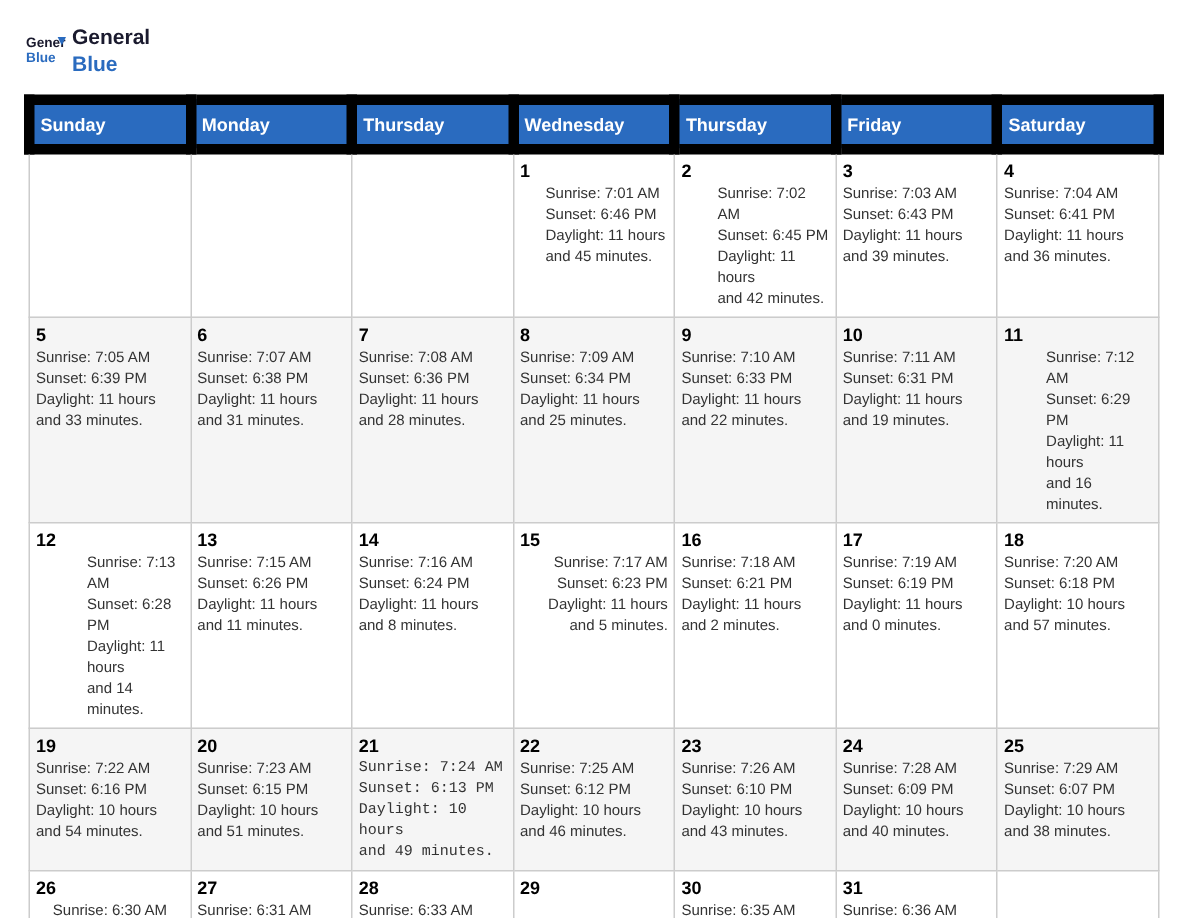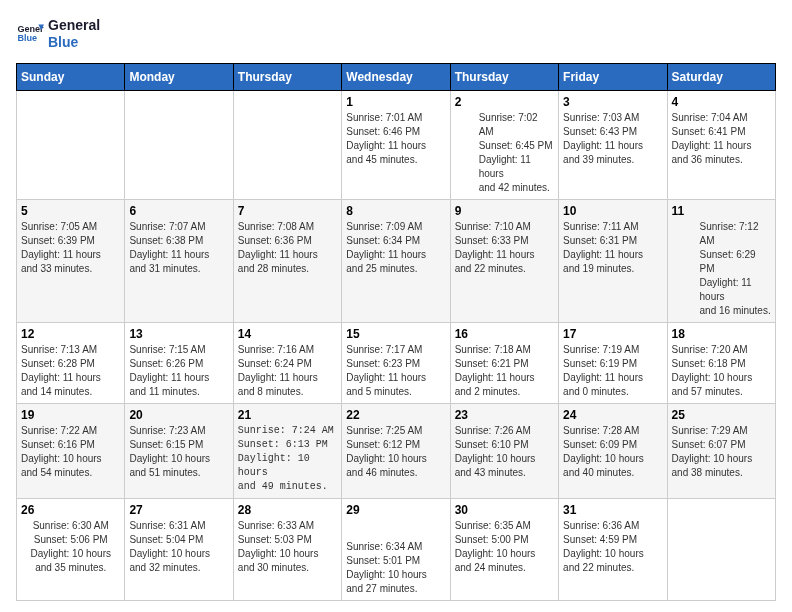--- a/index.html
+++ b/index.html
@@ -52,21 +52,21 @@
       border-collapse: collapse;
       font-size: 10.5px;
     }
     thead tr th {
       background: #2a6bbf;
       color: #fff;
       padding: 6px 4px;
       text-align: left;
       font-weight: bold;
       font-size: 12px;
-      border: 1px solid #000000;
+      border: 7px solid #000000;
     }
     tbody tr td {
       border: 1px solid #ccc;
       vertical-align: top;
       padding: 4px 4px 4px 4px;
       width: calc(100% / 7);
       height: 80px;
       background: #fff;
     }
     tbody tr:nth-child(even) td {
@@ -120,21 +120,21 @@
         <th>Saturday</th>
       </tr>
   </thead>
   <tbody id="calendar-body">
       <tr>
         <td class="empty-cell"></td>
         <td class="empty-cell"></td>
         <td class="empty-cell"></td>
         <td>
           <span class="day-number">1</span>
-          <div class="day-info" style="white-space: pre-line;">Sunrise: 7:01 AM
+          <div class="day-info" style="white-space: pre-line; margin-left: 17px;">Sunrise: 7:01 AM
 Sunset: 6:46 PM
 Daylight: 11 hours
 and 45 minutes.</div>
         </td>
         <td>
           <span class="day-number">2</span>
           <div class="day-info" style="white-space: pre-line; margin-left: 24px;">Sunrise: 7:02 AM
 Sunset: 6:45 PM
 Daylight: 11 hours
 and 42 minutes.</div>
@@ -201,42 +201,42 @@
           <span class="day-number">11</span>
           <div class="day-info" style="white-space: pre-line; margin-left: 28px;">Sunrise: 7:12 AM
 Sunset: 6:29 PM
 Daylight: 11 hours
 and 16 minutes.</div>
         </td>
       </tr>
       <tr>
         <td>
           <span class="day-number">12</span>
-          <div class="day-info" style="white-space: pre-line;">Sunrise: 7:13 AM
+          <div class="day-info" style="white-space: pre-line; margin-left: 34px;">Sunrise: 7:13 AM
 Sunset: 6:28 PM
 Daylight: 11 hours
 and 14 minutes.</div>
         </td>
         <td>
           <span class="day-number">13</span>
           <div class="day-info" style="white-space: pre-line;">Sunrise: 7:15 AM
 Sunset: 6:26 PM
 Daylight: 11 hours
 and 11 minutes.</div>
         </td>
         <td>
           <span class="day-number">14</span>
           <div class="day-info" style="white-space: pre-line;">Sunrise: 7:16 AM
 Sunset: 6:24 PM
 Daylight: 11 hours
 and 8 minutes.</div>
         </td>
         <td>
           <span class="day-number">15</span>
-          <div class="day-info" style="white-space: pre-line;">Sunrise: 7:17 AM
+          <div class="day-info" style="white-space: pre-line; text-align: right;">Sunrise: 7:17 AM
 Sunset: 6:23 PM
 Daylight: 11 hours
 and 5 minutes.</div>
         </td>
         <td>
           <span class="day-number">16</span>
           <div class="day-info" style="white-space: pre-line;">Sunrise: 7:18 AM
 Sunset: 6:21 PM
 Daylight: 11 hours
 and 2 minutes.</div>

